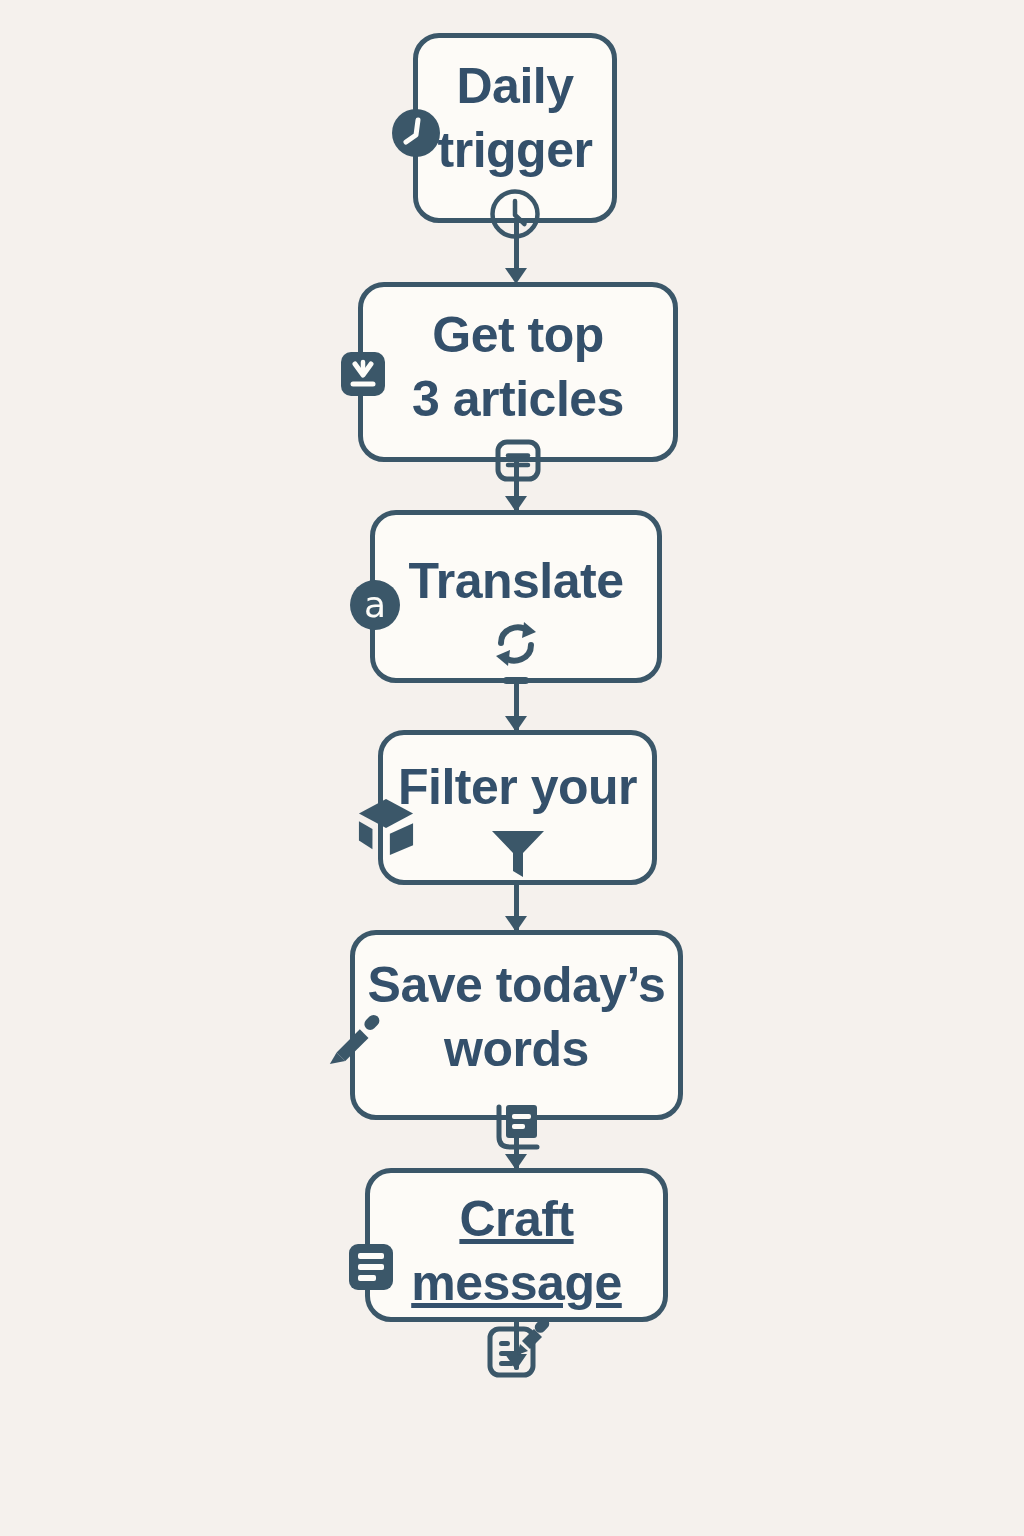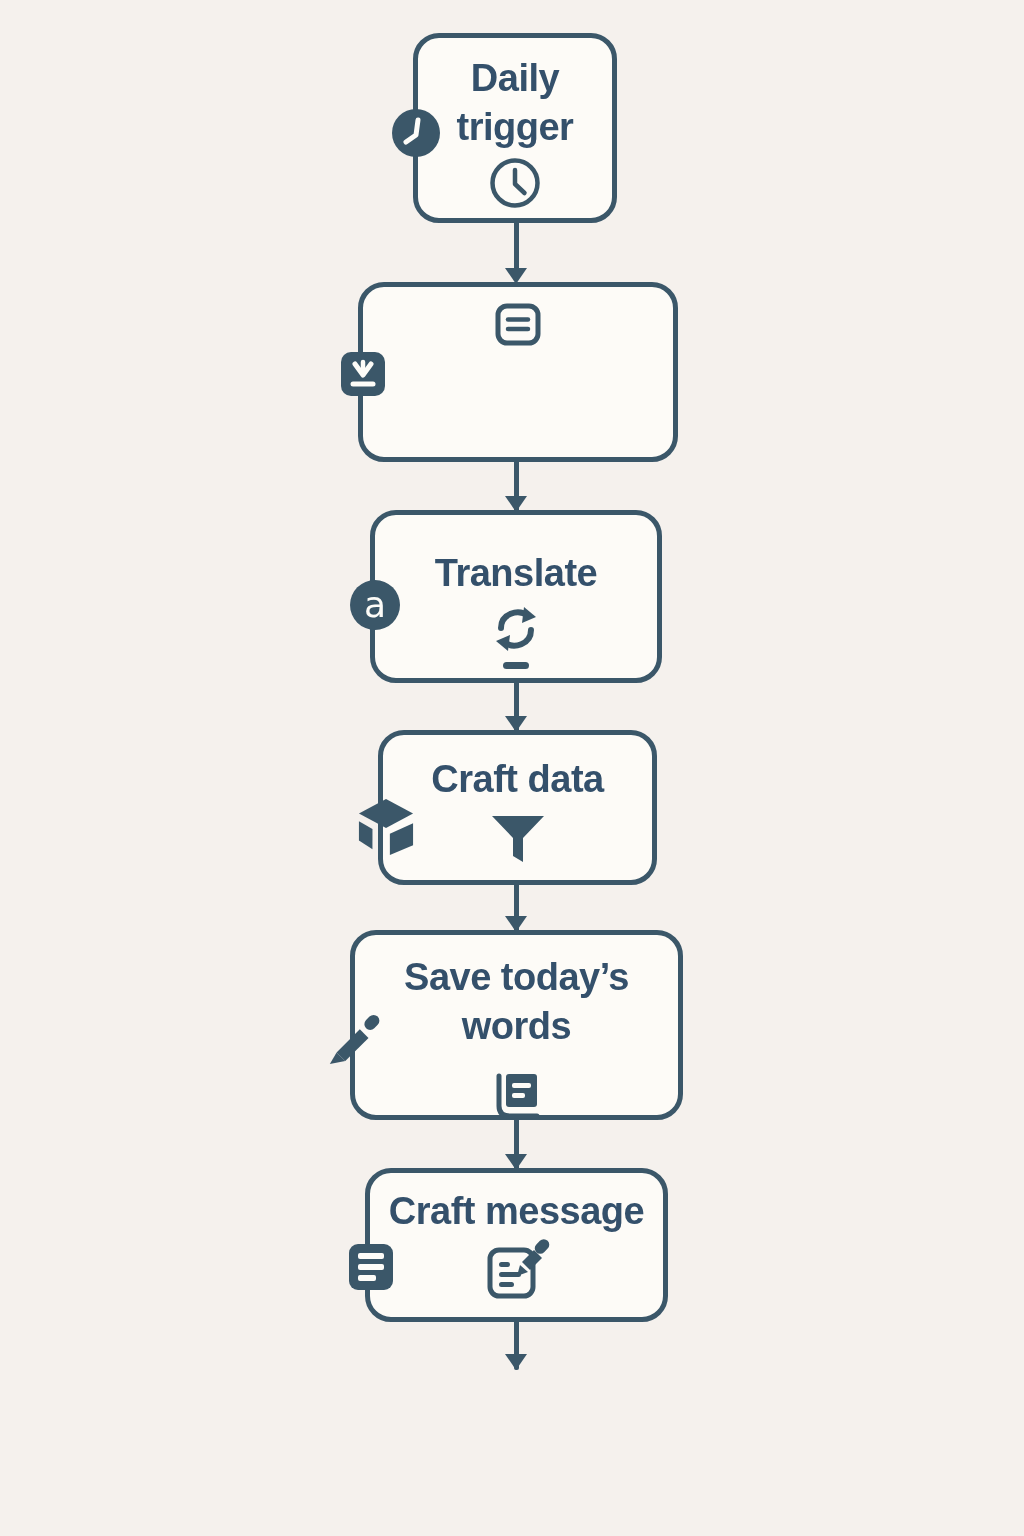--- a/index.html
+++ b/index.html
@@ -18,38 +18,38 @@
   .node{
     position:absolute;box-sizing:border-box;
     background:var(--fill);
     border:5px solid var(--ink);
     border-radius:26px;
     display:flex;flex-direction:column;align-items:center;
     color:var(--text);
   }
   .node .label{
     white-space:pre-line;text-align:center;
-    font-weight:bold;font-size:38px;line-height:1.28;
+    font-weight:bold;font-size:50px;line-height:1.28;
     color:var(--text);letter-spacing:-0.5px;
   }
   .cicon{display:block;flex:none;}
   .badge{position:absolute;}
   .line{position:absolute;width:5px;background:var(--ink);border-radius:2px;}
   .arrow{
     position:absolute;width:0;height:0;
     border-left:11px solid transparent;
     border-right:11px solid transparent;
     border-top:16px solid var(--ink);
   }
   #n1{left:413px;top:33px;width:204px;height:190px;padding-top:16px;gap:4px;}
   #n2{left:358px;top:282px;width:320px;height:180px;padding-top:16px;gap:8px;}
   #n3{left:370px;top:510px;width:292px;height:173px;padding-top:34px;gap:4px;}
   #n4{left:378px;top:730px;width:279px;height:155px;padding-top:20px;gap:10px;}
   #n5{left:350px;top:930px;width:333px;height:190px;padding-top:18px;gap:22px;}
-  #n6{left:365px;top:1168px;width:303px;height:154px;padding-top:14px;gap:2px;}
+  #n6{left:365px;top:1168px;width:303px;height:154px;padding-top:14px;gap:2px;text-decoration:underline;}
   #n7{left:205px;top:1368px;width:625px;height:137px;justify-content:center;border-radius:30px;}
   #n7 .label{font-weight:normal;font-size:37px;line-height:1.35;letter-spacing:-0.2px;}
   #n7 .msg-wrap{text-align:center;padding:0 20px;}
   #n7 .cicon{display:inline-block;vertical-align:-6px;margin-left:10px;}
 </style>
 </head>
 <body>
 
 <div id="canvas">
 
@@ -73,20 +73,22 @@
       <circle cx="28" cy="28" r="22.5" fill="none" stroke="#3b5769" stroke-width="4.5"></circle>
       <path d="M28 15 V29 L37.5 38" fill="none" stroke="#3b5769" stroke-width="4.5" stroke-linecap="round" stroke-linejoin="round"></path>
     </svg>
     <svg class="badge" style="left:-27px;top:70px;" width="50" height="50" viewBox="0 0 50 50">
       <circle cx="25" cy="25" r="24" fill="#3b5769"></circle>
       <path d="M27 12 L25 27 L15 34" fill="none" stroke="#fdfcf8" stroke-width="5" stroke-linecap="round" stroke-linejoin="round"></path>
     </svg>
   </div>
 
   <div class="node" id="n2">
+    <div class="label">Get top
+3 articles</div>
     <svg class="cicon" width="48" height="44" viewBox="0 0 48 44">
       <rect x="4" y="3" width="40" height="37" rx="9" fill="none" stroke="#3b5769" stroke-width="5"></rect>
       <line x1="14" y1="16.5" x2="34" y2="16.5" stroke="#3b5769" stroke-width="4.5" stroke-linecap="round"></line>
       <line x1="14" y1="26" x2="34" y2="26" stroke="#3b5769" stroke-width="4.5" stroke-linecap="round"></line>
     </svg>
     <svg class="badge" style="left:-23px;top:64px;" width="46" height="46" viewBox="0 0 46 46">
       <rect x="1" y="1" width="44" height="44" rx="10" fill="#3b5769"></rect>
       <path d="M15 13 L23 24 L31 13" fill="none" stroke="#fdfcf8" stroke-width="5" stroke-linecap="round" stroke-linejoin="round"></path>
       <line x1="23" y1="11" x2="23" y2="19" stroke="#fdfcf8" stroke-width="4.5" stroke-linecap="round"></line>
       <line x1="13" y1="33" x2="33" y2="33" stroke="#fdfcf8" stroke-width="5" stroke-linecap="round"></line>
@@ -102,21 +104,21 @@
       <polygon points="18,49 6,39 20,33" fill="#3b5769"></polygon>
       <rect x="13" y="60" width="26" height="7" rx="3.5" fill="#3b5769"></rect>
     </svg>
     <svg class="badge" style="left:-26px;top:64px;" width="52" height="52" viewBox="0 0 52 52">
       <circle cx="26" cy="26" r="25" fill="#3b5769"></circle>
       <text x="26" y="38" text-anchor="middle" font-family="DejaVu Sans, sans-serif" font-size="36" fill="#fdfcf8">a</text>
     </svg>
   </div>
 
   <div class="node" id="n4">
-    <div class="label">Craft data</div>
+    <div class="label">Filter your</div>
     <svg class="cicon" width="56" height="50" viewBox="0 0 56 50">
       <polygon points="2,2 54,2 33,24 33,48 23,42 23,24" fill="#3b5769"></polygon>
     </svg>
     <svg class="badge" style="left:-26px;top:61px;" width="58" height="62" viewBox="0 0 60 62">
       <polygon points="30,2 58,17 30,32 2,17" fill="#3b5769"></polygon>
       <polygon points="2,25 16,33 16,54 2,45" fill="#3b5769"></polygon>
       <polygon points="34,38 58,27 58,50 34,60" fill="#3b5769"></polygon>
     </svg>
   </div>
 

